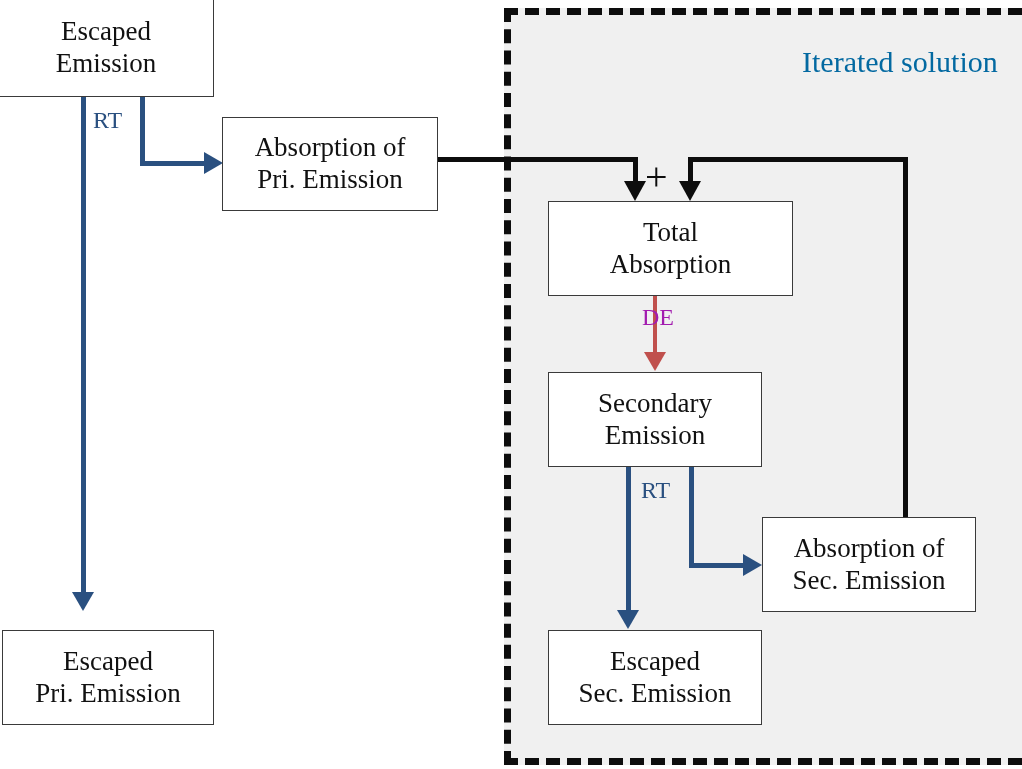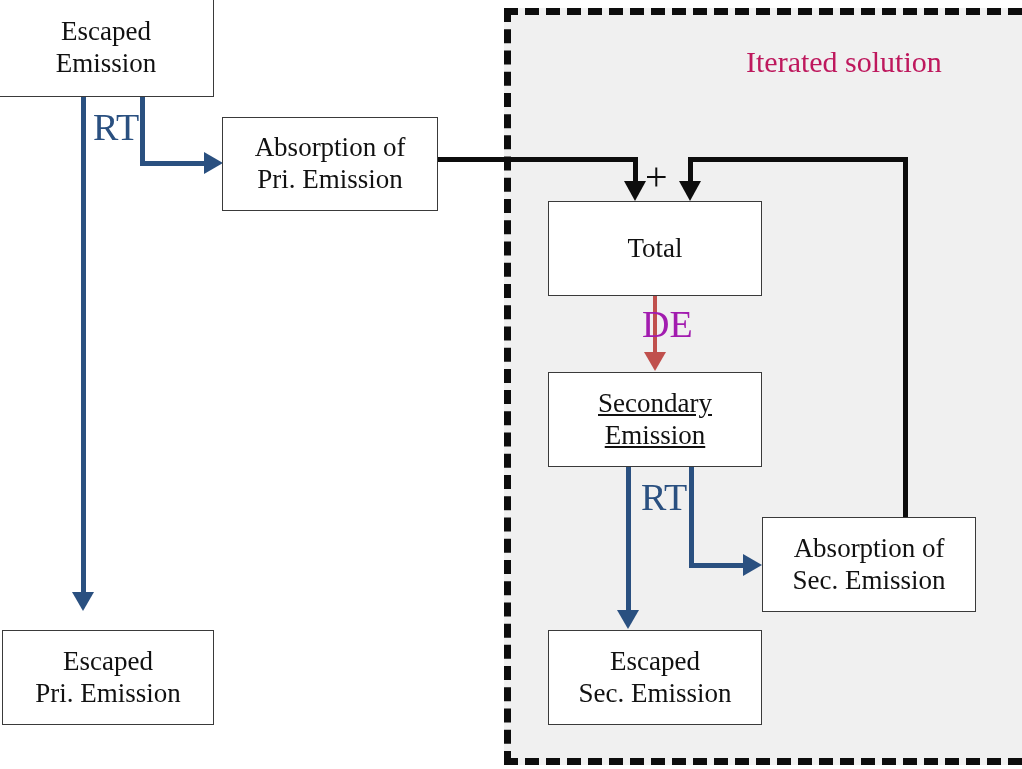--- a/index.html
+++ b/index.html
@@ -25,24 +25,24 @@
     top: 8px;
     width: 518px;
     height: 757px;
     background: #f0f0f0;
     border: 7px dashed #0d0d0d;
     border-right: none;
     box-sizing: border-box;
   }
   .iter-label {
     position: absolute;
-    left: 746px;
+    left: 802px;
     top: 47px;
     font-size: 30px;
-    color: #be185d;
+    color: #0369a1;
     white-space: nowrap;
     line-height: 1;
   }
   
   .box {
     position: absolute;
     background: #ffffff;
     border: 1.6px solid #3a3a3a;
     box-sizing: border-box;
     display: flex;
@@ -52,22 +52,22 @@
     text-align: center;
     font-size: 27px;
     line-height: 1.18;
     color: #111111;
   }
   .box .ln { display: block; white-space: nowrap; }
 
   #box-primary-emission   { left: -2px;  top: -2px;  width: 216px; height: 99px; }
   #box-absorption-primary { left: 222px; top: 117px; width: 216px; height: 94px; }
   #box-escaped-primary    { left: 2px;   top: 630px; width: 212px; height: 95px; }
-  #box-total-absorption   { left: 548px; top: 201px; width: 214px; height: 95px; }
-  #box-secondary-emission { left: 548px; top: 372px; width: 214px; height: 95px; text-decoration: underline; }
+  #box-total-absorption   { left: 548px; top: 201px; width: 245px; height: 95px; }
+  #box-secondary-emission { left: 548px; top: 372px; width: 214px; height: 95px; }
   #box-escaped-secondary  { left: 548px; top: 630px; width: 214px; height: 95px; }
   #box-absorption-secondary { left: 762px; top: 517px; width: 214px; height: 95px; }
 
   
   .seg { position: absolute; }
   .v-blue  { width: 5px;  background: #2a5080; }
   .h-blue  { height: 5px; background: #2a5080; }
   .v-black { width: 5px;  background: #0d0d0d; }
   .h-black { height: 5px; background: #0d0d0d; }
 
@@ -90,21 +90,21 @@
   .arr-down-red {
     border-left: 11px solid transparent;
     border-right: 11px solid transparent;
     border-top: 19px solid #c0504d;
   }
   .v-red { width: 4px; background: #c0504d; }
 
   
   .edge-label {
     position: absolute;
-    font-size: 38px;
+    font-size: 24px;
     line-height: 1;
     white-space: nowrap;
   }
   .lbl-rt { color: #2a5080; }
   .lbl-de { color: #a21caf; }
   .plus-sign {
     position: absolute;
     font-size: 40px;
     color: #0d0d0d;
     line-height: 1;
@@ -160,20 +160,21 @@
     <span class="ln">Pri. Emission</span>
   </div>
 
   <div class="box" id="box-escaped-primary">
     <span class="ln">Escaped</span>
     <span class="ln">Pri. Emission</span>
   </div>
 
   <div class="box" id="box-total-absorption">
     <span class="ln">Total</span>
+    <span class="ln">Absorption</span>
   </div>
 
   <div class="box" id="box-secondary-emission">
     <span class="ln">Secondary</span>
     <span class="ln">Emission</span>
   </div>
 
   <div class="box" id="box-escaped-secondary">
     <span class="ln">Escaped</span>
     <span class="ln">Sec. Emission</span>

